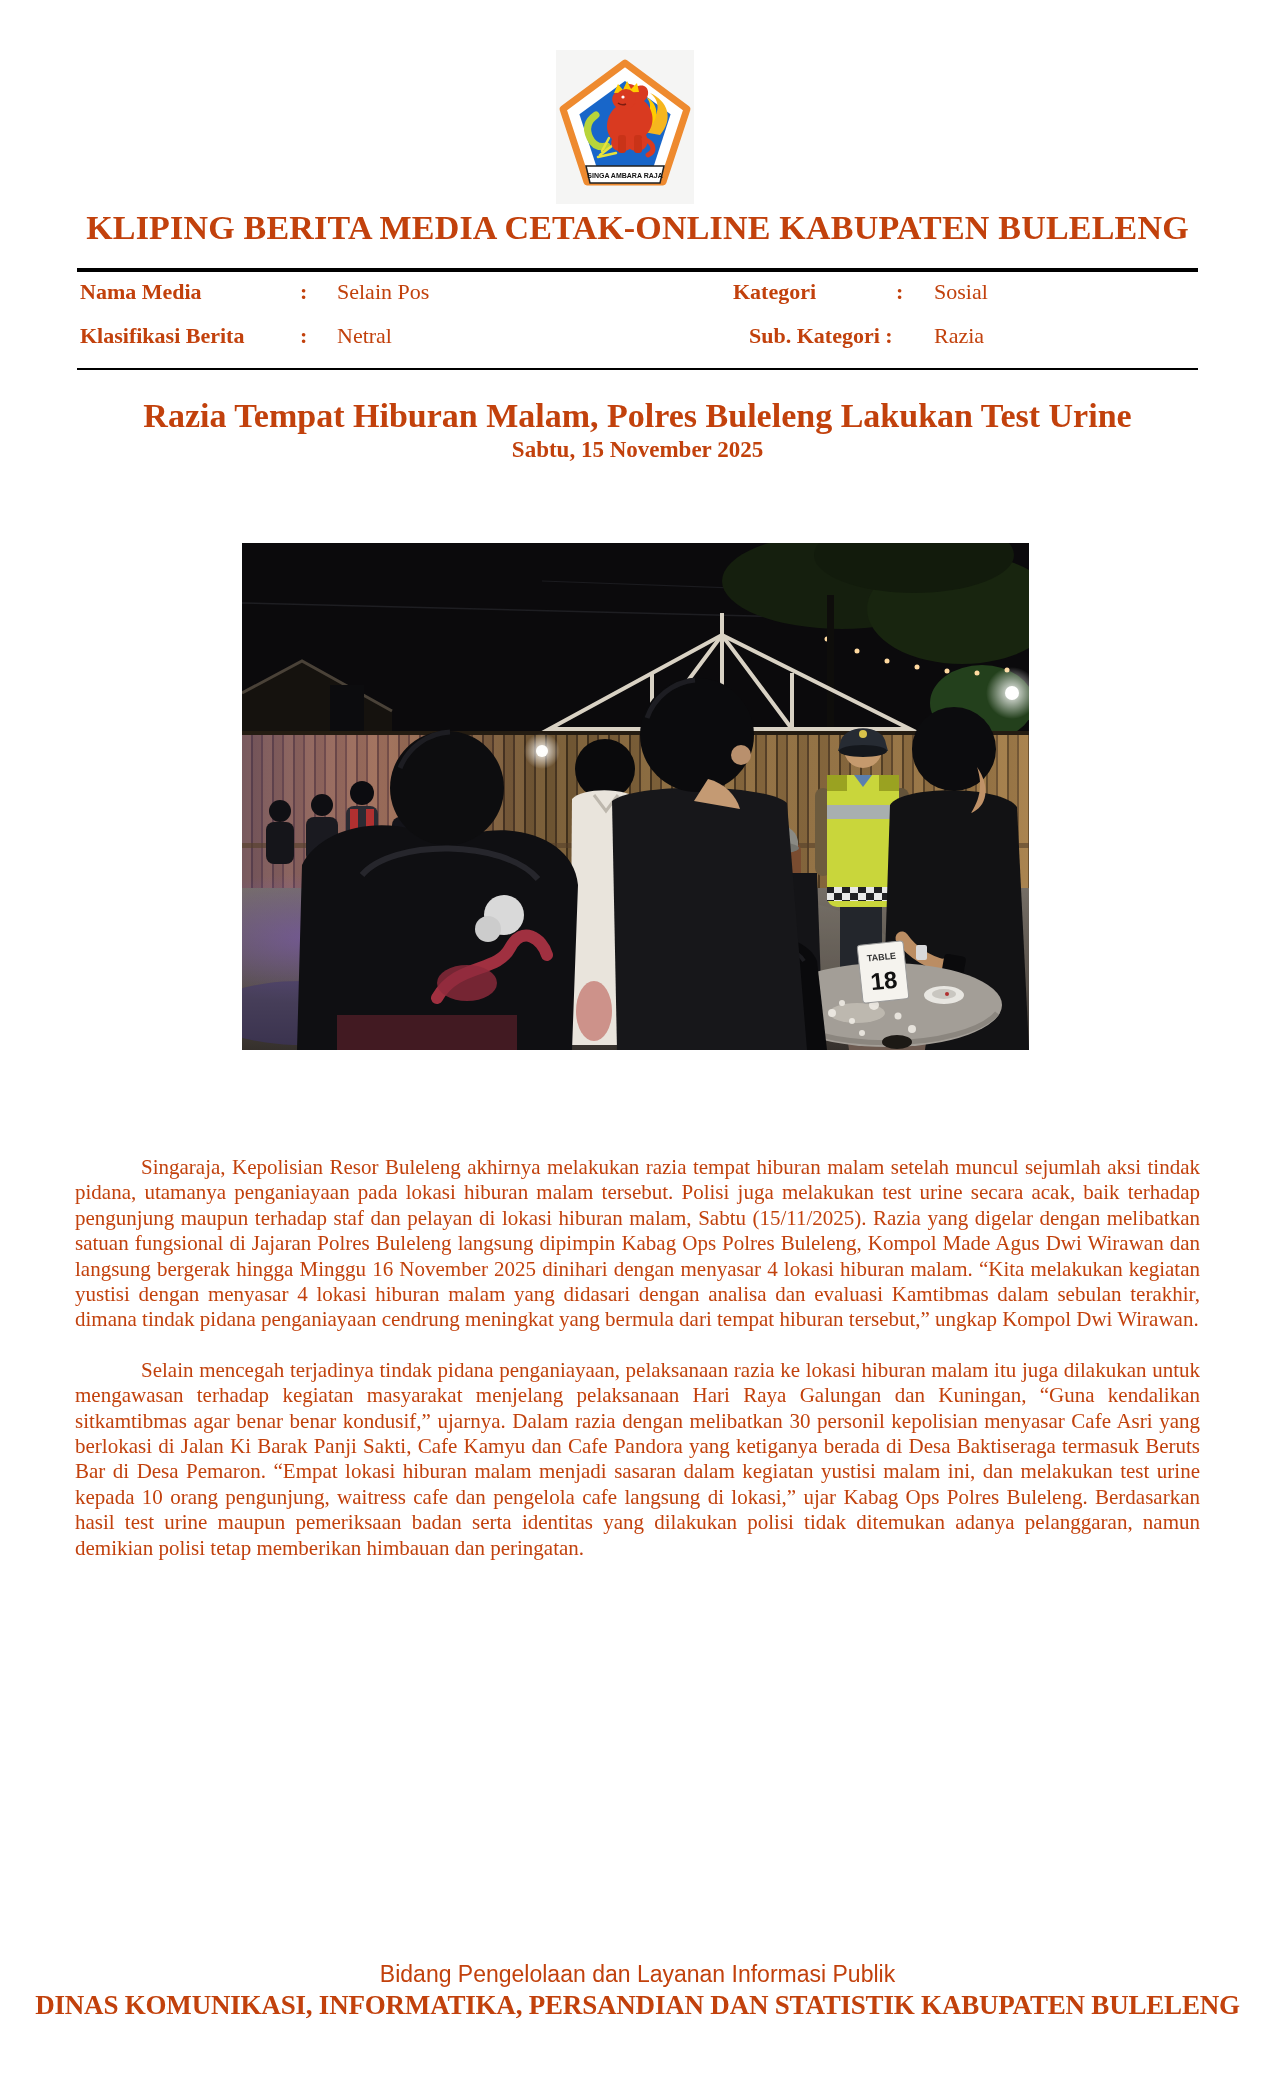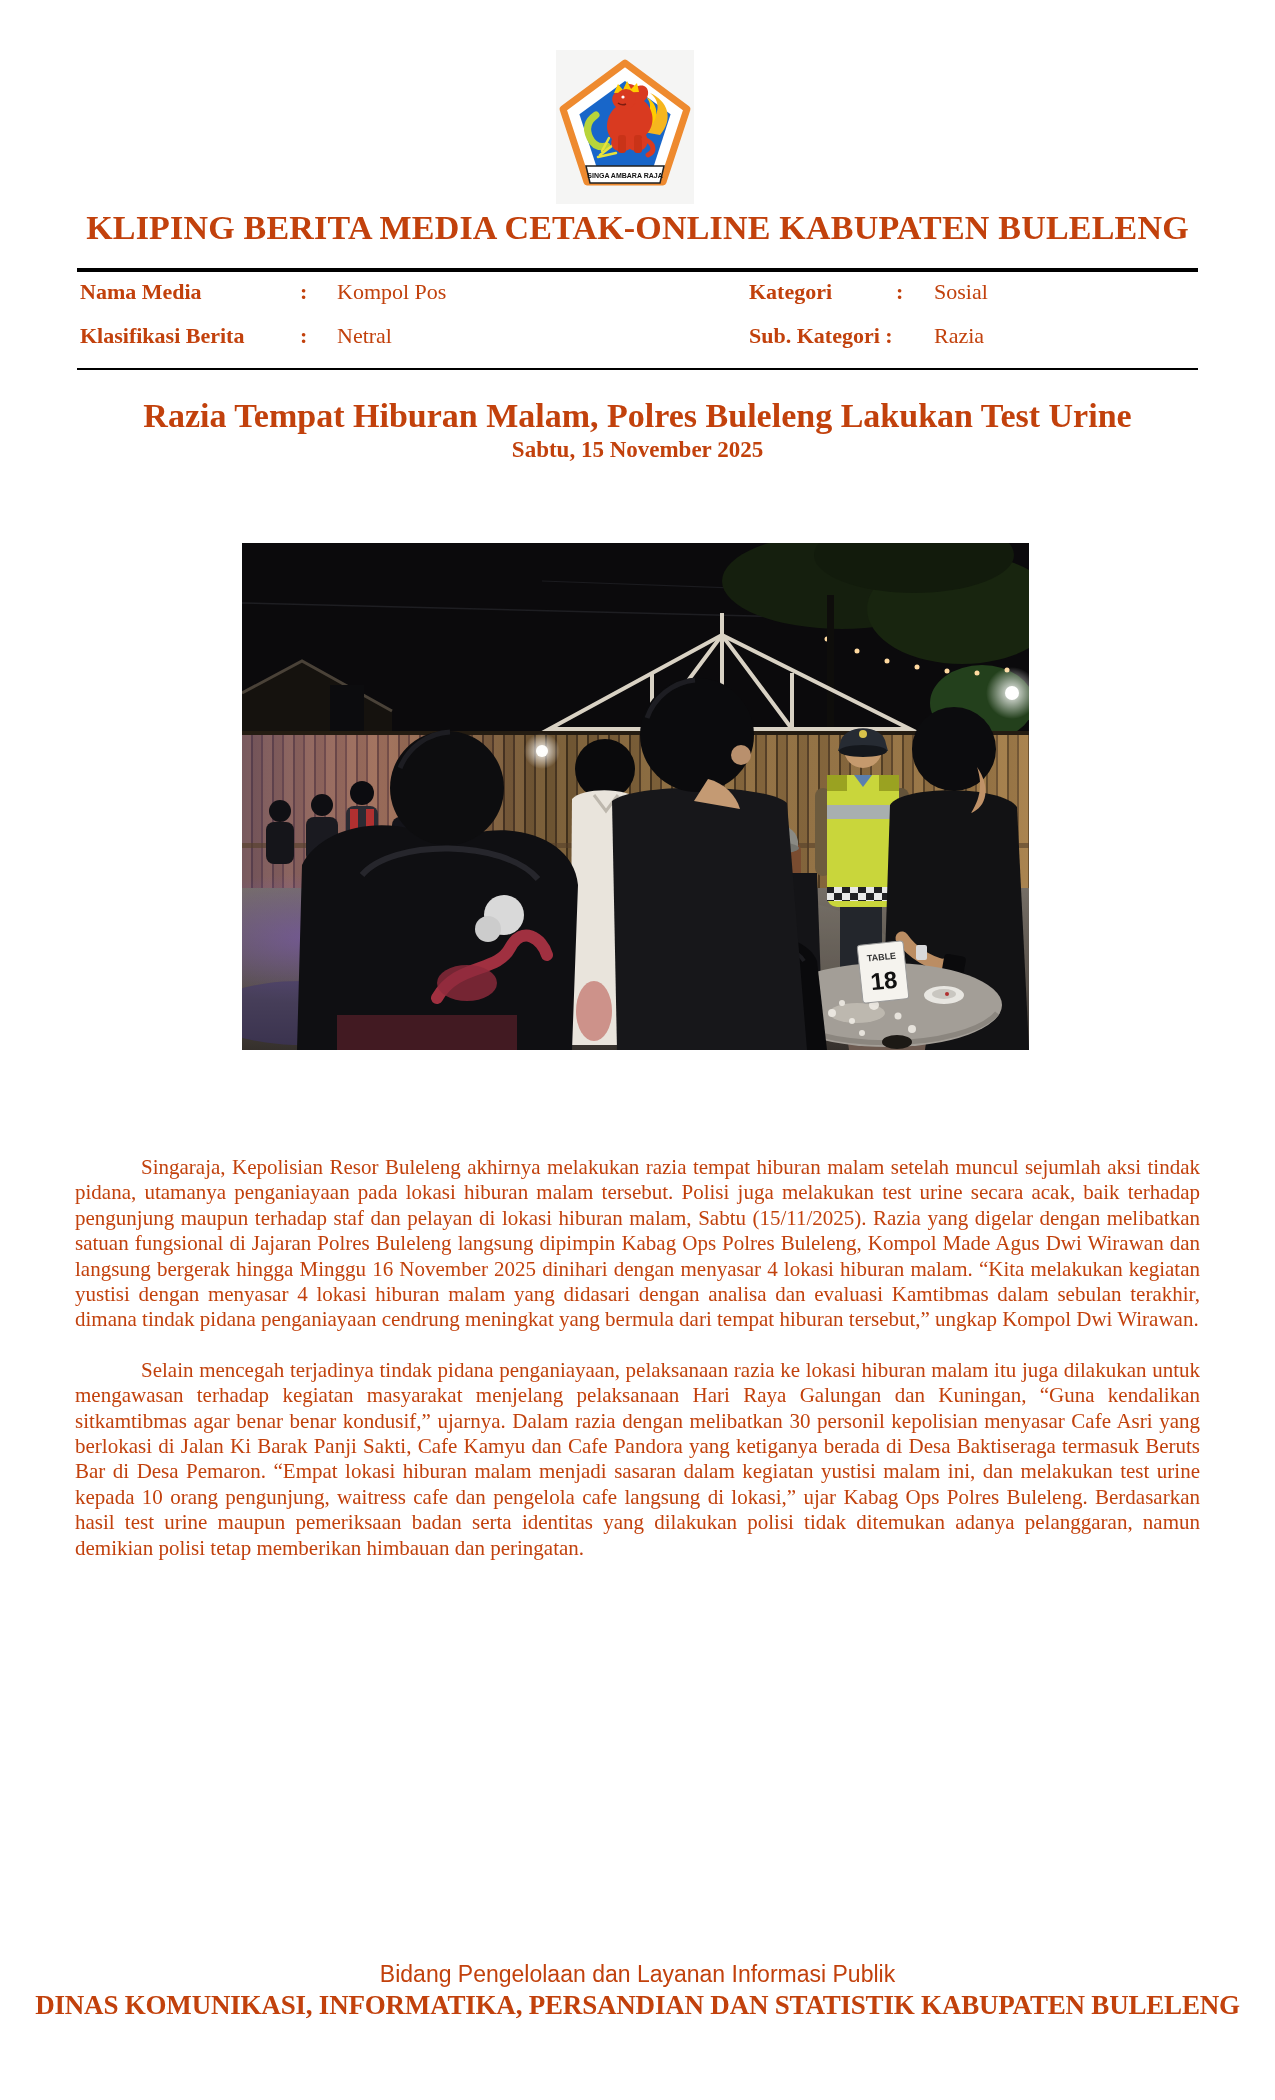--- a/index.html
+++ b/index.html
@@ -103,22 +103,22 @@
     </svg>
   </div>
 
   <h1 class="abs header-title">KLIPING BERITA MEDIA CETAK-ONLINE KABUPATEN BULELENG</h1>
   <div class="abs rule rule-thick"></div>
 
   <div>
     <div class="abs meta-row" style="top:277px">
       <span class="m-label" style="left:80px">Nama Media</span>
       <span class="m-colon" style="left:300px">:</span>
-      <span class="m-value" style="left:337px">Kompol Pos</span>
-      <span class="m-label" style="left:749px">Kategori</span>
+      <span class="m-value" style="left:337px">Selain Pos</span>
+      <span class="m-label" style="left:733px">Kategori</span>
       <span class="m-colon" style="left:896px">:</span>
       <span class="m-value" style="left:934px">Sosial</span>
     </div>
     <div class="abs meta-row" style="top:321px">
       <span class="m-label" style="left:80px">Klasifikasi Berita</span>
       <span class="m-colon" style="left:300px">:</span>
       <span class="m-value" style="left:337px">Netral</span>
       <span class="m-label" style="left:749px">Sub. Kategori :</span>
       <span class="m-value" style="left:934px">Razia</span>
     </div>

